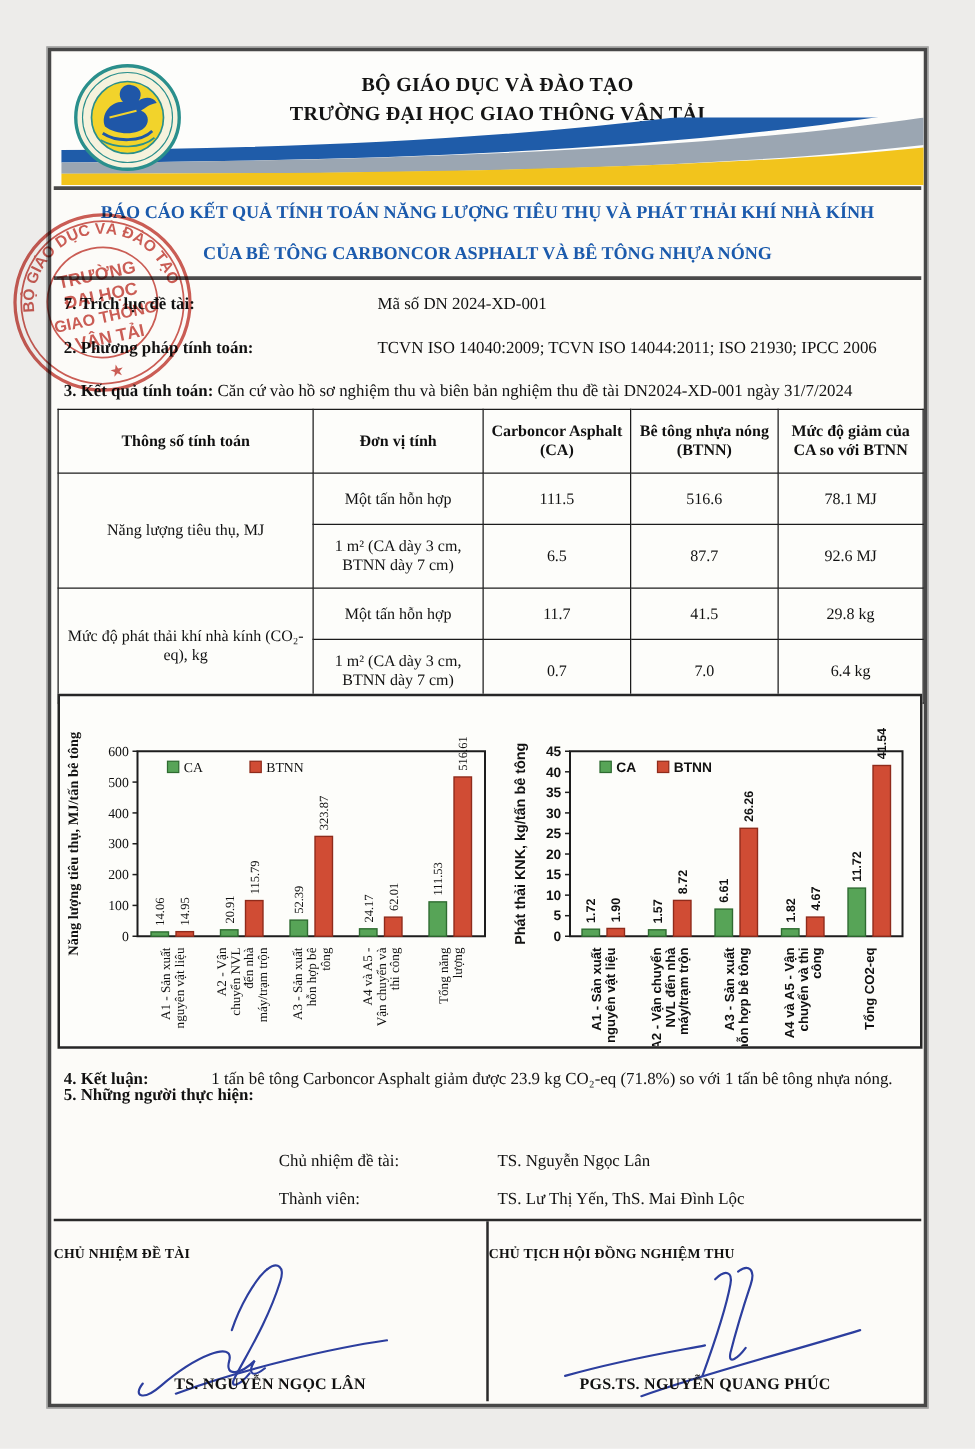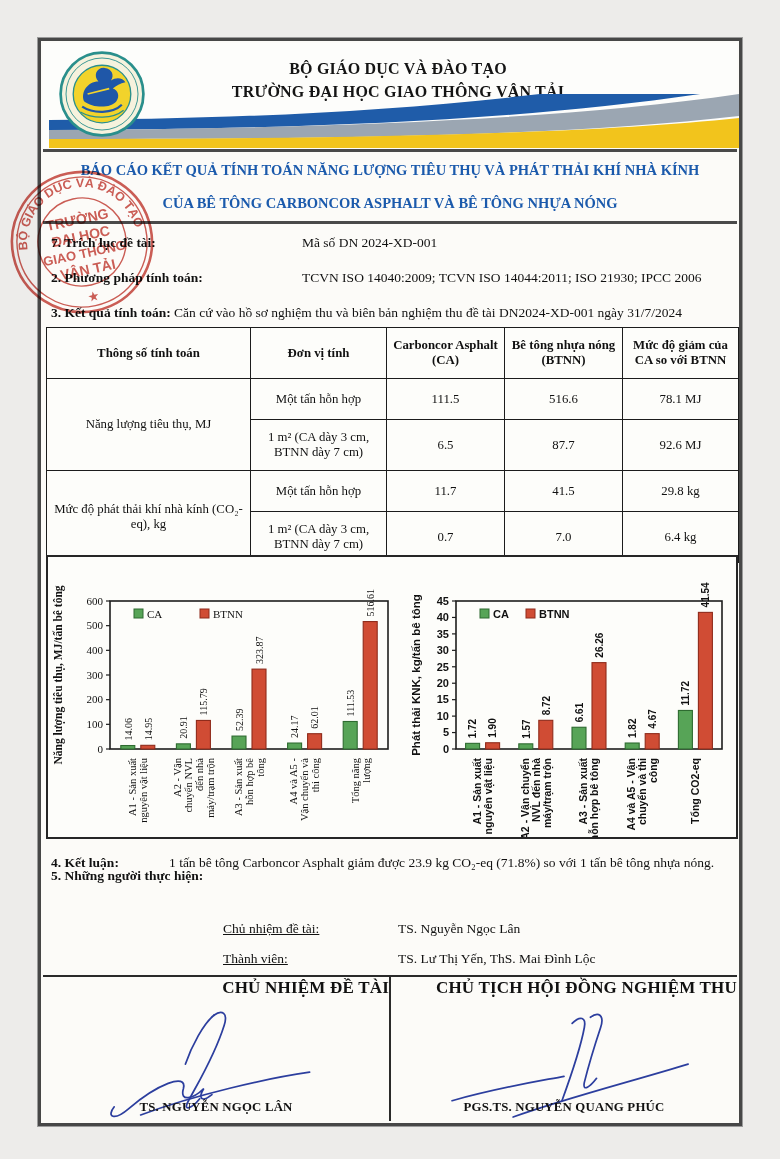--- a/index.html
+++ b/index.html
@@ -55,30 +55,30 @@
   td.param{font-weight:normal;}
   
   .charts-box{
     position:absolute;left:5px;top:514px;width:692px;height:284px;
     border:2px solid #262626;box-sizing:border-box;background:#fdfdfa;
     display:flex;align-items:flex-start;justify-content:space-between;
   }
   
   .c4-val{position:absolute;left:118px;top:0;font-weight:normal;}
   .peoplerow{position:absolute;font-size:13.5px;}
-  .peoplerow .pl{position:absolute;left:0;top:0;text-decoration:underline;}
+  .peoplerow .pl{position:absolute;left:0;top:0;}
   .peoplerow .pv{position:absolute;left:175px;top:0;}
   
   .sig-table{
     position:absolute;left:2px;right:2px;top:934px;bottom:2px;
     border-top:2.5px solid #2a2a2a;display:flex;
   }
   .sig-cell{flex:1;position:relative;}
   .sig-cell.first{border-right:2px solid #2a2a2a;}
-  .sig-title{position:absolute;top:1px;left:0;right:0;text-align:right;font-weight:bold;font-size:17px;letter-spacing:.2px;}
+  .sig-title{position:absolute;top:20px;left:0;right:0;text-align:left;font-weight:bold;font-size:11px;letter-spacing:.2px;}
   .sig-name{position:absolute;bottom:6px;left:0;right:0;text-align:center;font-weight:bold;font-size:12.8px;letter-spacing:.2px;}
   .sig-art{position:absolute;top:24px;left:0;right:0;bottom:26px;}
   
   .stamp{
     position:absolute;left:6px;top:166px;width:152px;height:152px;z-index:9;
     opacity:.82;transform:rotate(-12deg);mix-blend-mode:multiply;pointer-events:none;
   }
 </style>
 </head>
 <body>

